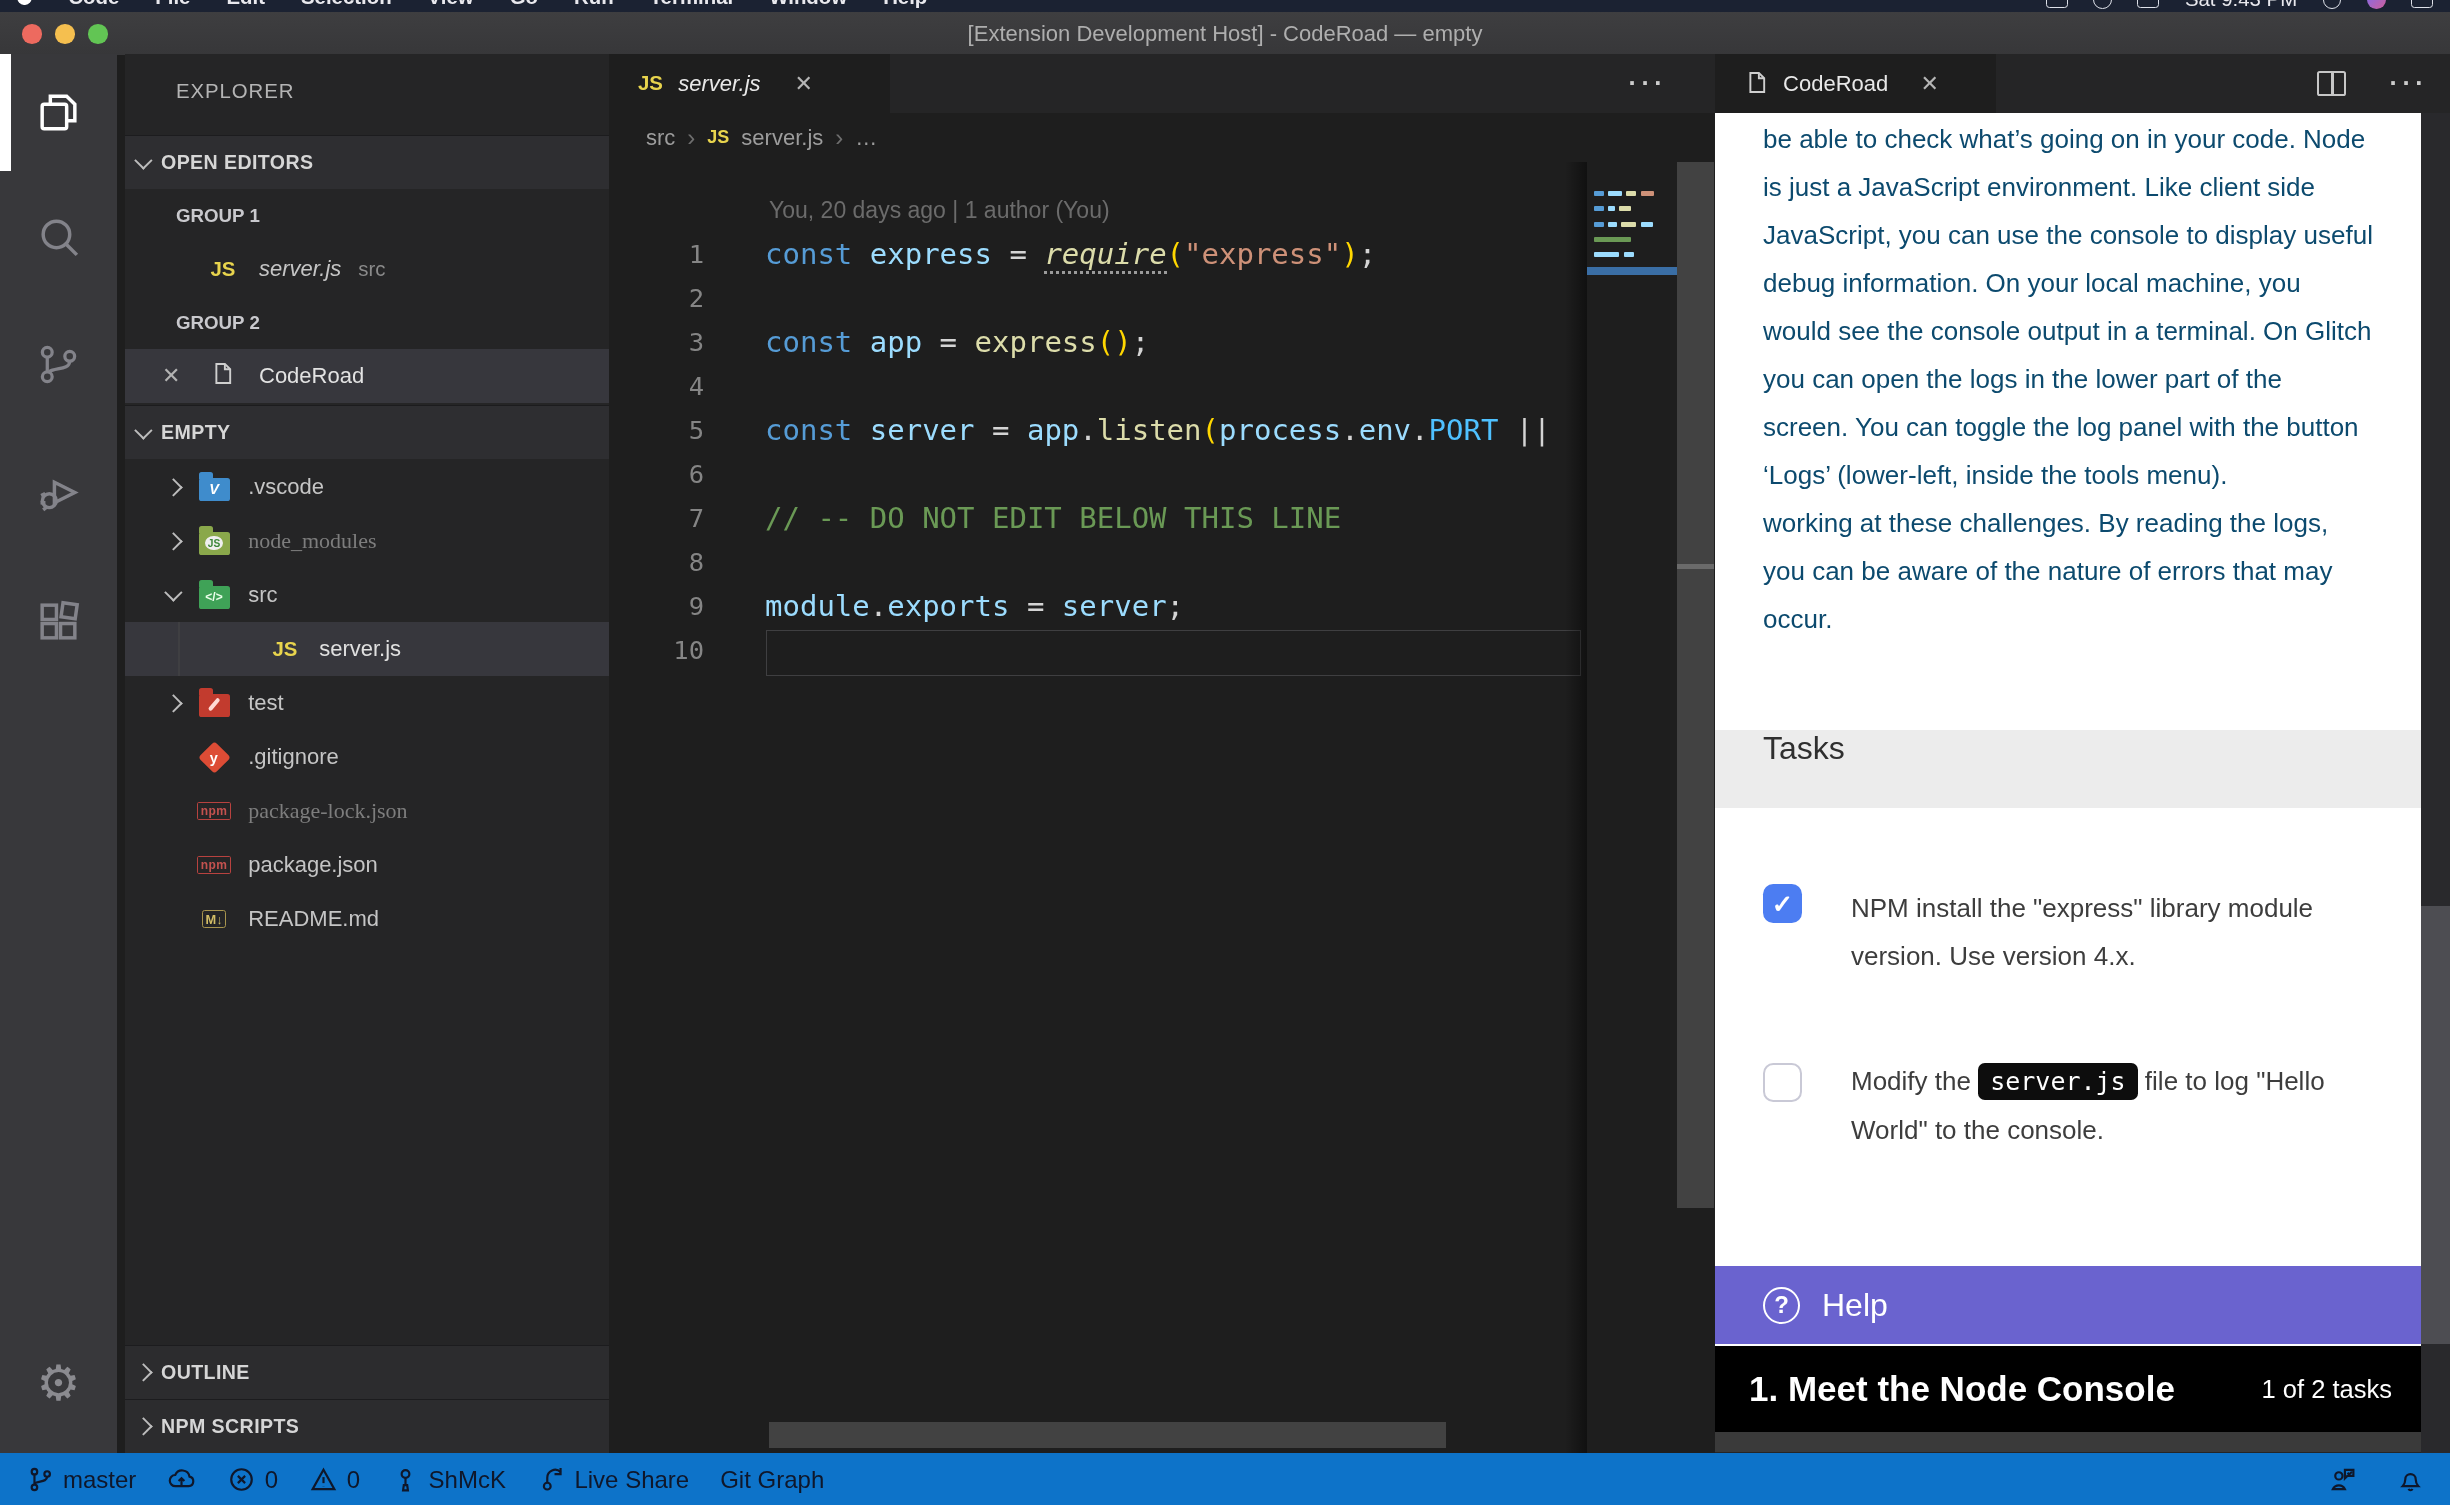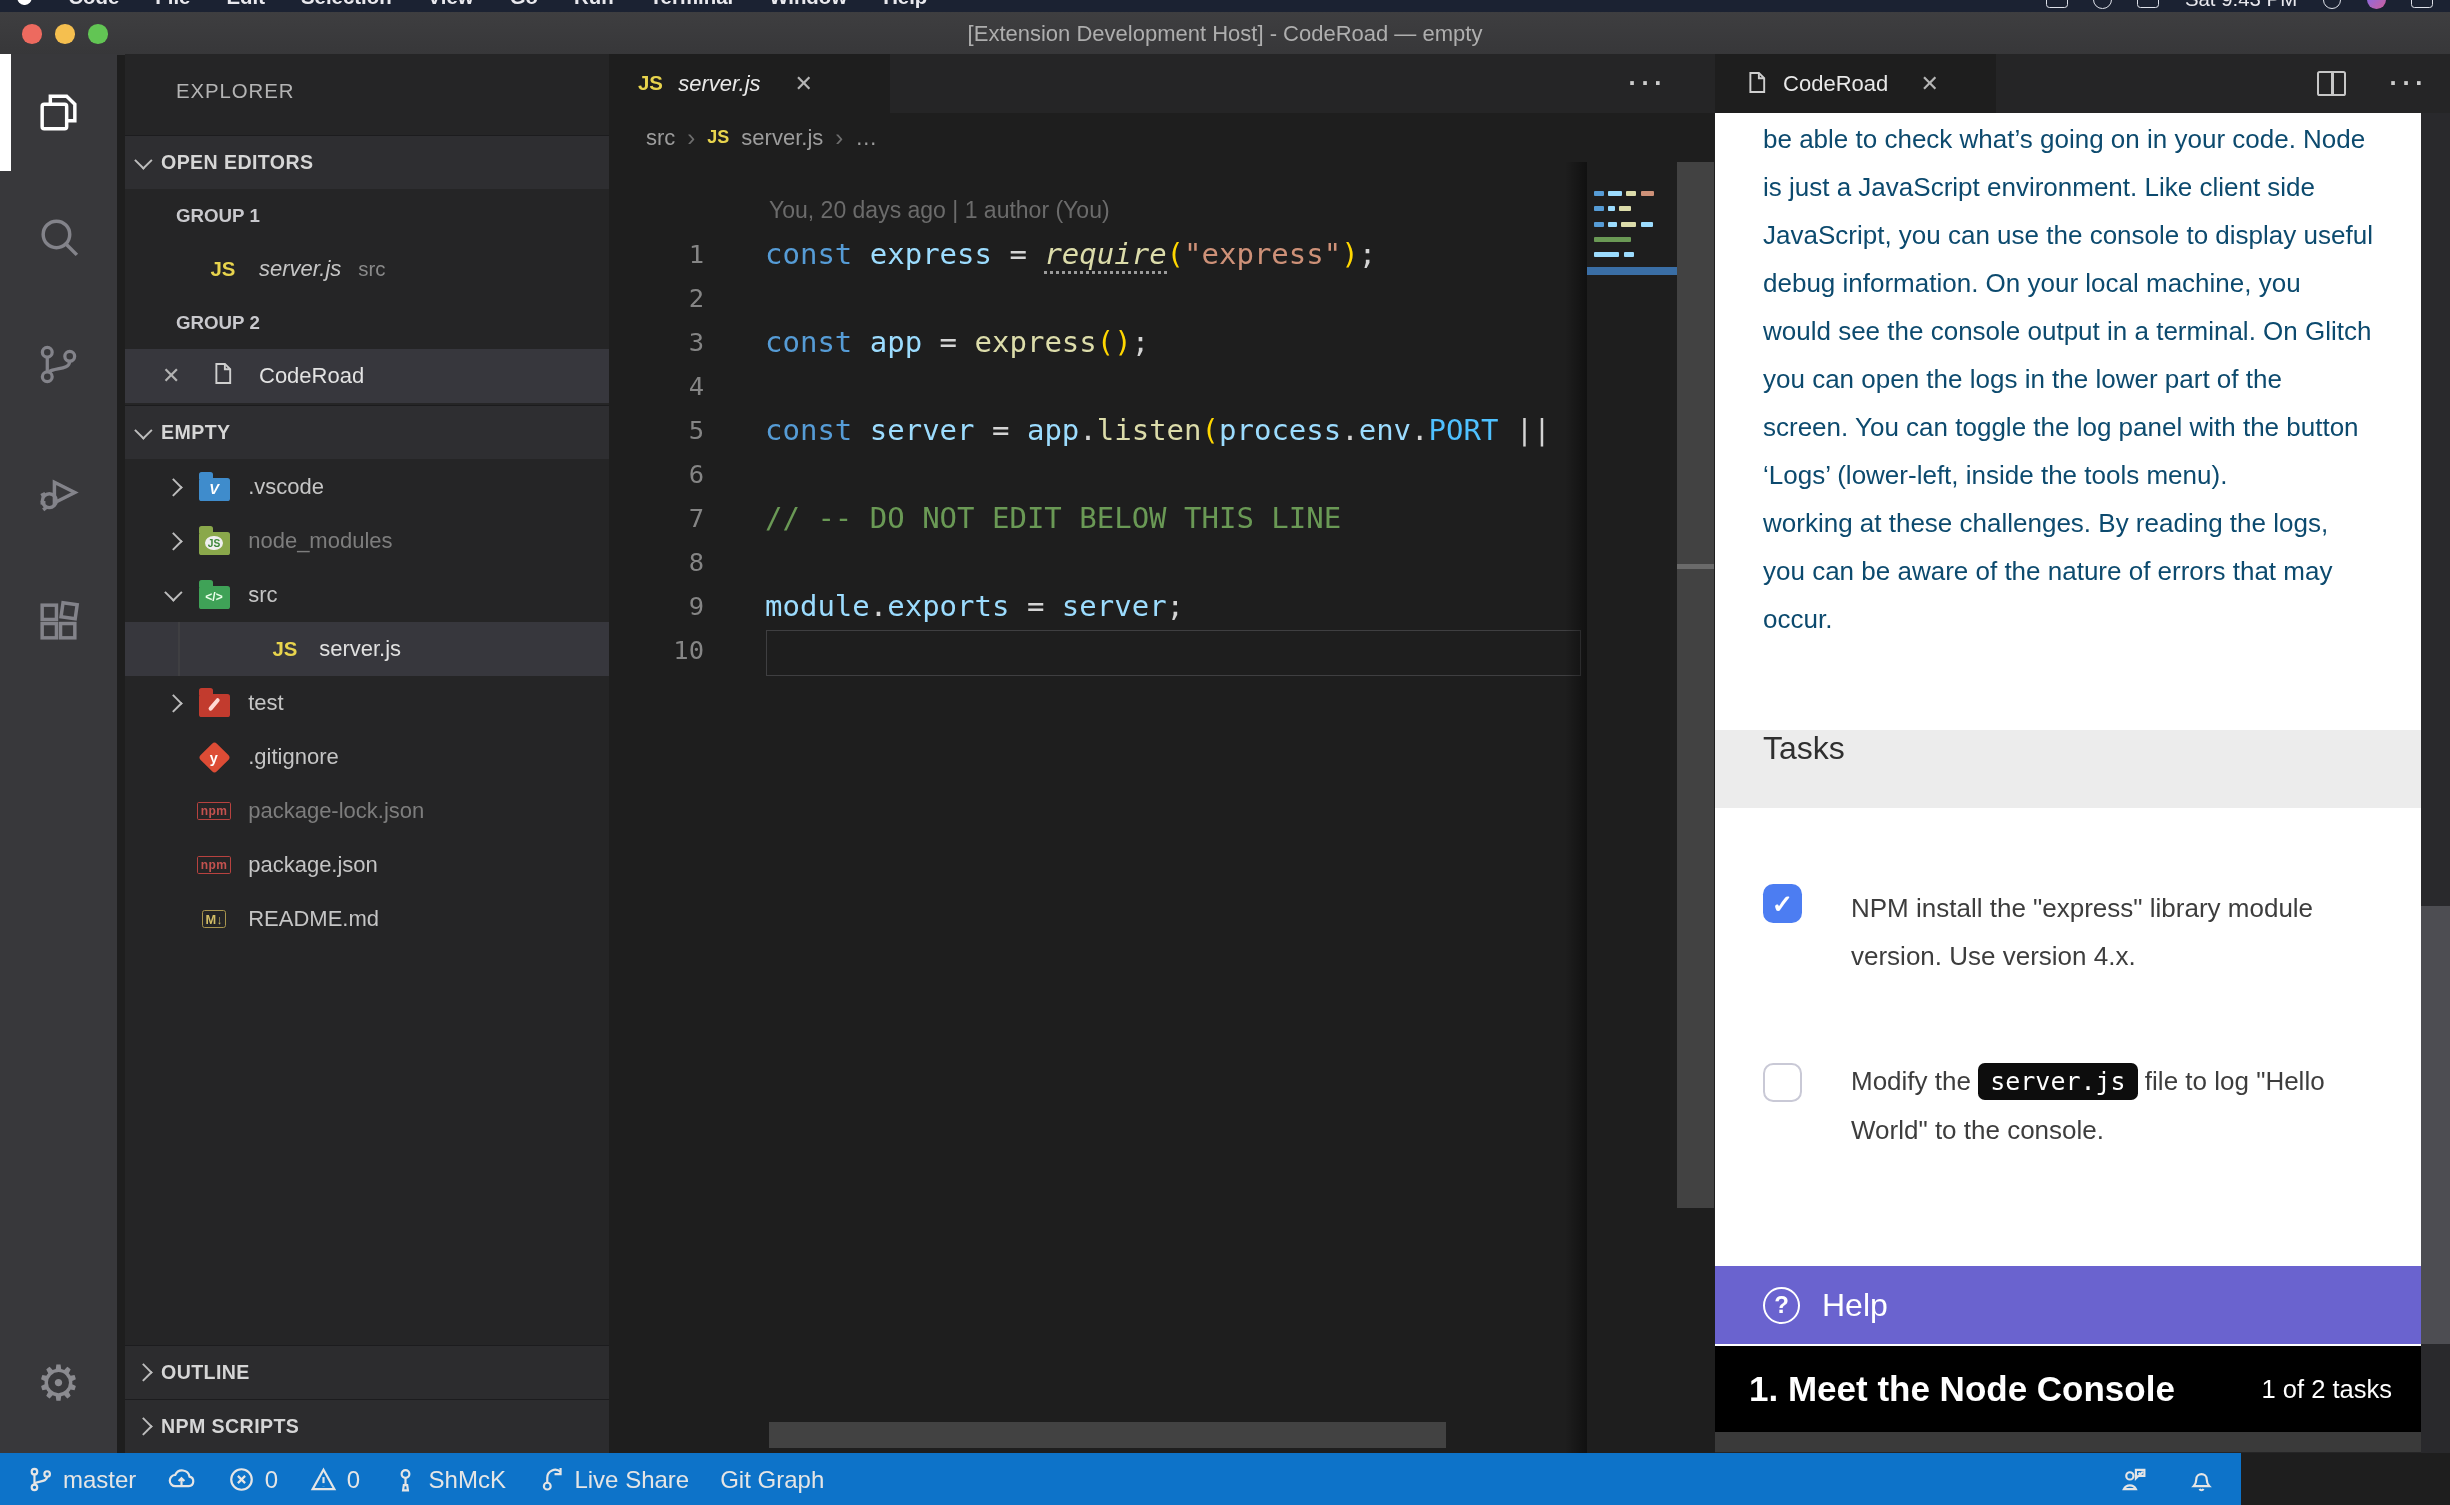--- a/index.html
+++ b/index.html
@@ -53,21 +53,21 @@
   .oe-row{ height:54px; display:flex; align-items:center; font-size:22px; }
   .oe-row .close-x{ width:37px; margin-left:37px; color:#b3b3b3; font-size:22px; }
   .oe-row.selected{ background:#37373d; color:#e2e2e2; }
   .oe-detail{ margin-left:17px; color:#8a8a8a; font-size:20.4px; }
   #empty-section{ position:absolute; top:351px; left:0; width:492px; }
   #file-tree{ position:absolute; top:406px; left:0; width:492px; }
   .tree-row{ height:54px; display:flex; align-items:center; font-size:22px; position:relative; }
   .tree-row.selected{ background:#37373d; color:#e0e0e0; }
   .tree-row .chev-box{ width:34px; margin-left:31px; display:flex; justify-content:center; }
   .tree-row.child .chev-box{ margin-left:102px; }
-  .tree-row .dim{ color:#7d7d7d; }
+  .tree-row .dim{ color:#7d7d7d;font-family:Liberation Serif, serif; }
   .guide-line{ position:absolute; left:53px; top:0; bottom:0; width:1.7px; background:#3f3f42; }
   #bottom-sections{ position:absolute; bottom:0; left:0; width:492px; }
 
   .chev{ display:inline-block; width:12.8px; height:12.8px;
          border-right:2.6px solid #bdbdbd; border-bottom:2.6px solid #bdbdbd; }
   .chev.right{ transform:rotate(-45deg); }
   .chev.down{ transform:rotate(45deg); margin-top:-5.1px; }
 
   .icon-cell{ width:48px; display:flex; justify-content:center; align-items:center; }
   .js-badge{ color:#e8d44d; font-weight:800; font-size:20.4px; font-style:normal; }
@@ -158,23 +158,23 @@
   #help-label{ color:#fff; font-size:32px; margin-left:22px; }
   #lesson-footer{ position:absolute; left:0; top:1292px; width:706px; height:86px; background:#000;
                   display:flex; align-items:center; }
   #lesson-title{ color:#fff; font-size:35px; font-weight:600; margin-left:34px; flex:1; }
   #lesson-progress{ color:#fff; font-size:25.5px; margin-right:29px; }
   #wv-bottom-strip{ position:absolute; left:0; top:1378px; width:706px; height:20.4px; background:#3a3a3a; }
   #wv-scroll{ position:absolute; left:706px; top:59px; width:29px; height:1340px; background:#29292c; }
   #wv-thumb{ position:absolute; left:0; top:793px; width:29px; height:438px; background:#4d4d52; }
 
   
-  #statusbar{ position:absolute; left:0; top:1453px; width:2241px; height:53px; background:#0d73c9;
+  #statusbar{ position:absolute; left:0; top:1453px; width:2450px; height:53px; background:#0d73c9;
               display:flex; align-items:center; justify-content:space-between; padding:0 25.5px;
-              color:#e5e5e5; font-size:24px; }
+              color:#0f172a; font-size:24px; }
   #sb-left{ display:flex; gap:31px; align-items:center; }
   #sb-right{ display:flex; gap:39px; align-items:center; }
   .sb-item{ display:flex; gap:8.5px; align-items:center; }
   .sb-item svg{ width:29px; height:29px; }
 </style>
 </head>
 <body>
 
 <div id="app">
 

